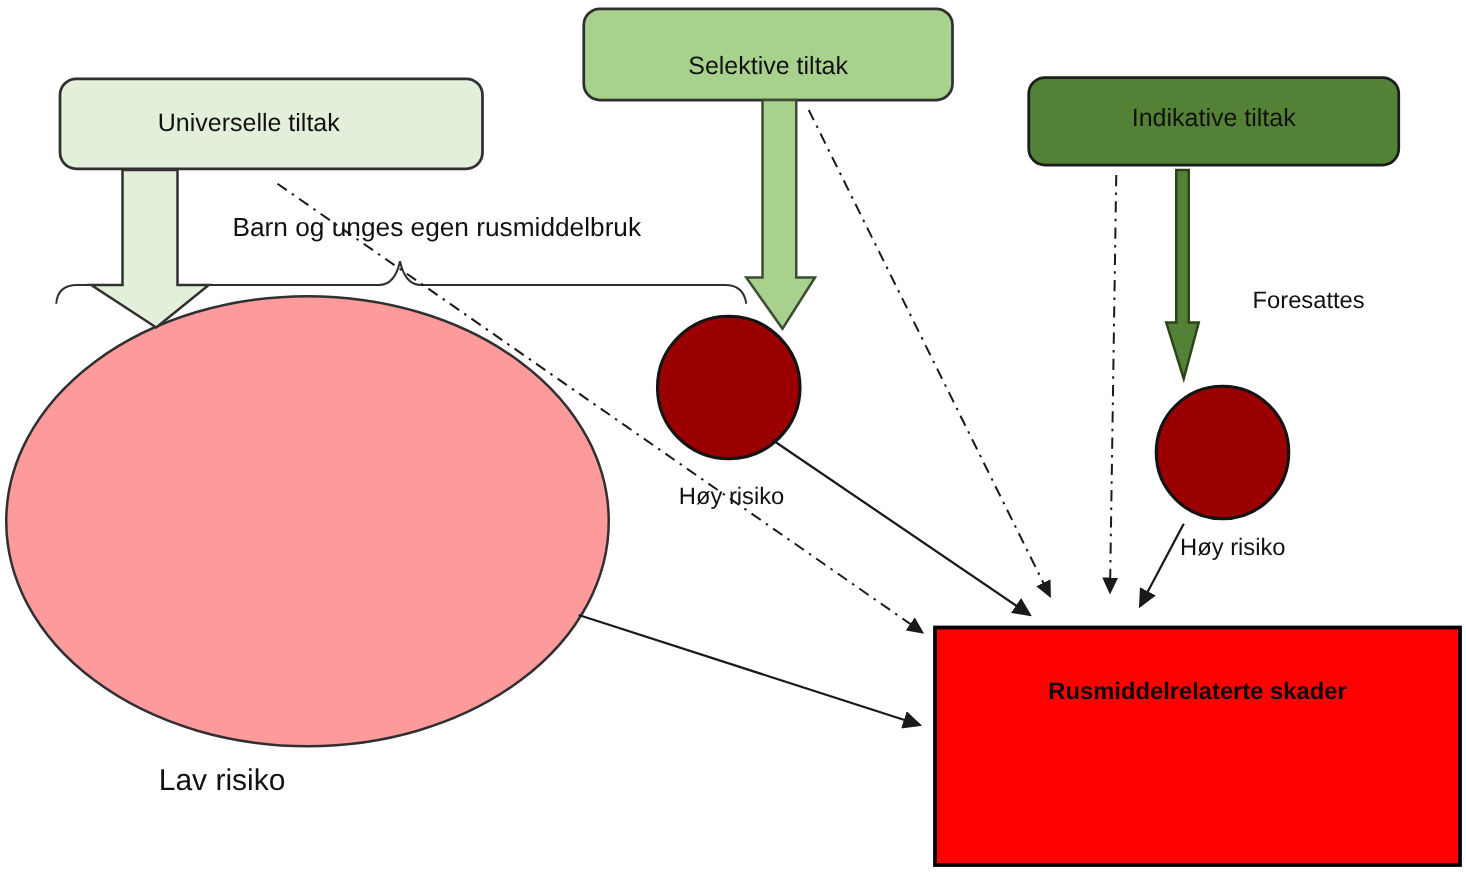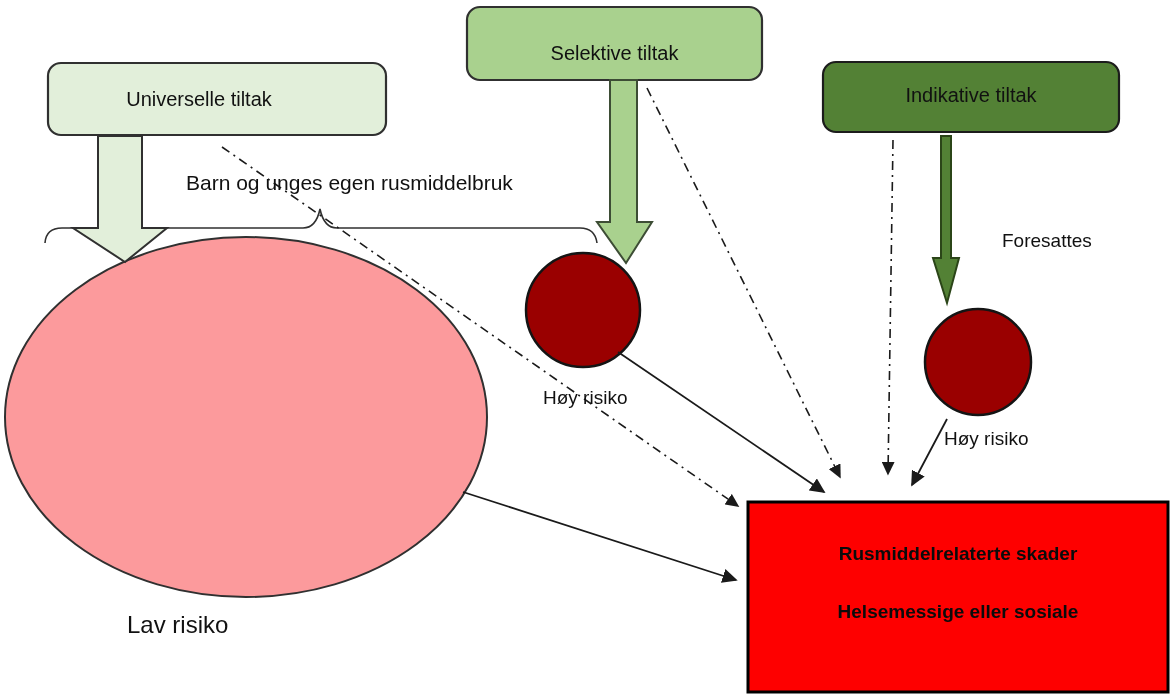--- a/index.html
+++ b/index.html
@@ -96,15 +96,14 @@
 
   <div class="lbl lbl-lav">Lav risiko</div>
   <div class="lbl lbl-hoy-mid">Høy risiko</div>
   <div class="lbl lbl-hoy-right">Høy risiko</div>
 
   <div class="lbl lbl-parents">
     <div>Foresattes</div>
   </div>
 
   <div class="outcome-line outcome-line1">Rusmiddelrelaterte skader</div>
-  <div class="outcome-line outcome-line2">Helsemessige eller sosiale</div>
 
 </div>
 
 </body></html>

